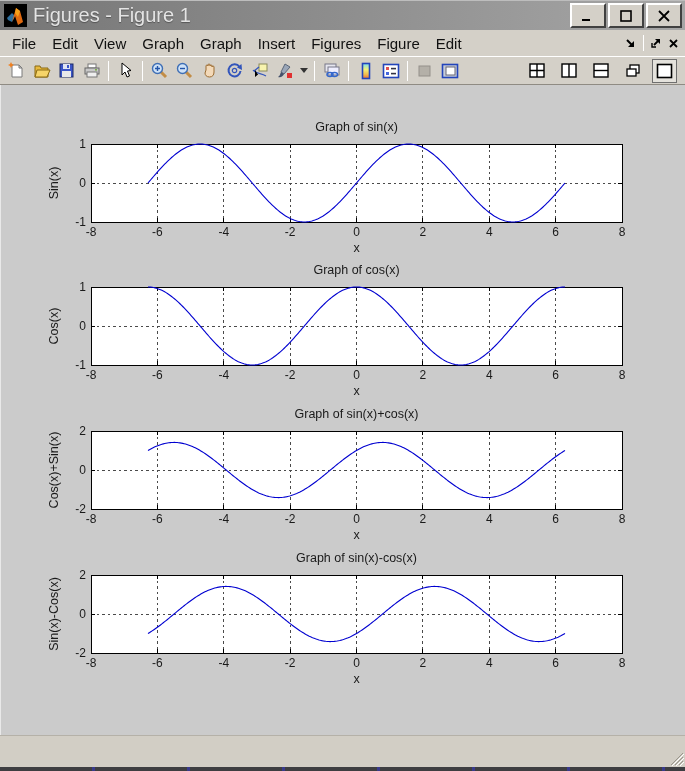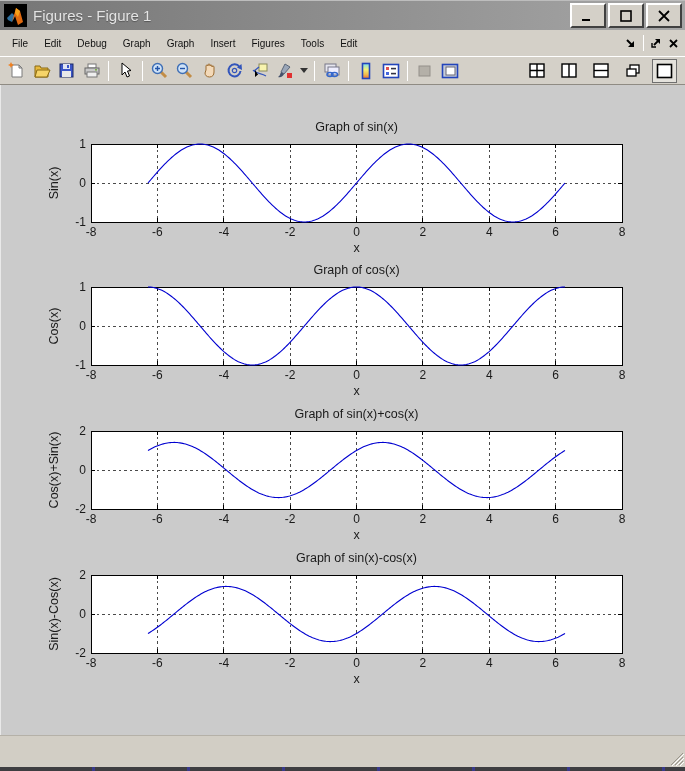--- a/index.html
+++ b/index.html
@@ -3,28 +3,28 @@
 <meta charset="utf-8">
 <style>
   * { box-sizing: border-box; margin: 0; padding: 0; }
   html,body { width:685px; height:771px; font-family:"Liberation Sans",sans-serif; }
   .window { width:685px; height:771px; background:#cbcbcb; display:flex; flex-direction:column; overflow:hidden; }
 
   
   .titlebar { height:30px; flex:0 0 30px; background:linear-gradient(to right,#767676,#a6a6a6);
     border-top:1px solid #bdbdbd; display:flex; align-items:center; padding:0 3px 0 4px; }
   .app-icon { width:23px; height:23px; background:#000; margin-right:6px; flex:0 0 auto; }
-  .title-text { color:#e4e4e4; font-size:15px; text-shadow:0 1px 1px rgba(0,0,0,.35); flex:1 1 auto;
+  .title-text { color:#e4e4e4; font-size:20px; text-shadow:0 1px 1px rgba(0,0,0,.35); flex:1 1 auto;
     white-space:nowrap; overflow:hidden; }
   .winbtn { width:36px; height:25px; background:#d4d0c8; border:2px solid; border-color:#ffffff #404040 #404040 #ffffff;
     display:flex; align-items:center; justify-content:center; margin-left:2px; }
 
   
   .menubar { height:27px; flex:0 0 27px; background:#d4d0c8; display:flex; align-items:center;
-    padding:12px 4px; border-bottom:1px solid #ffffff; font-size:10px; color:#111; }
+    padding:12px 4px; border-bottom:1px solid #ffffff; font-size:15px; color:#111; }
   .menu-item { padding:3px 8px; cursor:default; }
   .menu-right { margin-left:auto; display:flex; align-items:center; gap:6px; padding-right:2px; }
   .mini-sep { width:1px; height:16px; background:#9a968c; border-right:1px solid #fff; }
 
   
   .toolbar { height:28px; flex:0 0 28px; background:#d4d0c8; display:flex; align-items:center;
     padding:0 4px; border-bottom:1px solid #8f8b83; }
   .tbtn { width:25px; height:24px; display:flex; align-items:center; justify-content:center; border:1px solid transparent; }
   .tbtn.narrow { width:13px; }
   .tb-sep { width:1px; height:20px; background:#9a968c; border-right:1px solid #fff; margin:0 4px; }
@@ -69,26 +69,26 @@
     <div class="winbtn">
       <svg width="14" height="12" viewBox="0 0 14 12">
         <path d="M2 1 L12 11 M12 1 L2 11" stroke="#000" stroke-width="1.8"></path>
       </svg>
     </div>
   </div>
 
   <div class="menubar">
     <span class="menu-item">File</span>
     <span class="menu-item">Edit</span>
-    <span class="menu-item">Debug</span>
+    <span class="menu-item">View</span>
     <span class="menu-item">Graph</span>
     <span class="menu-item">Graph</span>
     <span class="menu-item">Insert</span>
     <span class="menu-item">Figures</span>
-    <span class="menu-item">Tools</span>
+    <span class="menu-item">Figure</span>
     <span class="menu-item">Edit</span>
     <span class="menu-right">
       <svg width="13" height="13" viewBox="0 0 13 13">
         <path d="M3 3 L9 9" stroke="#000" stroke-width="2"></path>
           <polygon points="10,10 4,10 10,4" fill="#000"></polygon>
       </svg>
       <span class="mini-sep"></span>
       <svg width="12" height="12" viewBox="0 0 12 12">
         <path d="M9 3 L4 8" stroke="#000" stroke-width="1.8"></path>
           <polygon points="10,2 10,7 5,2" fill="#000"></polygon>

